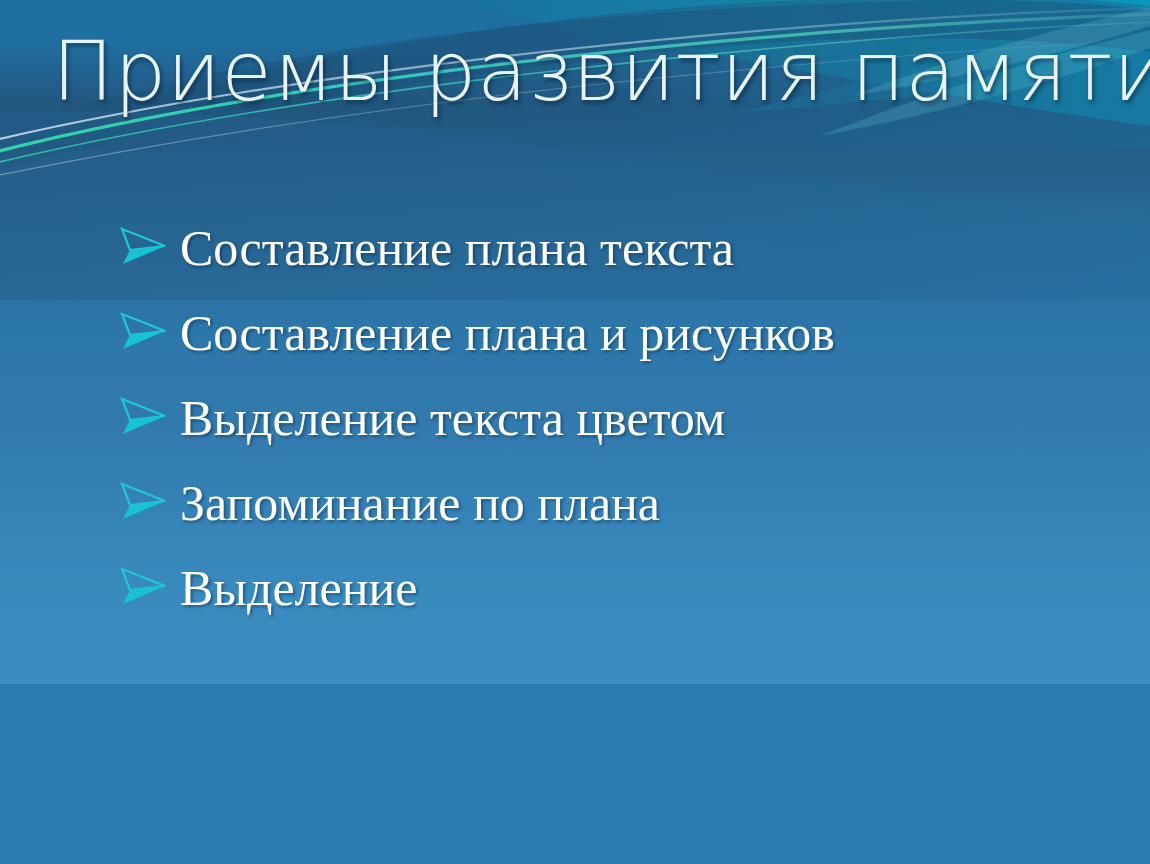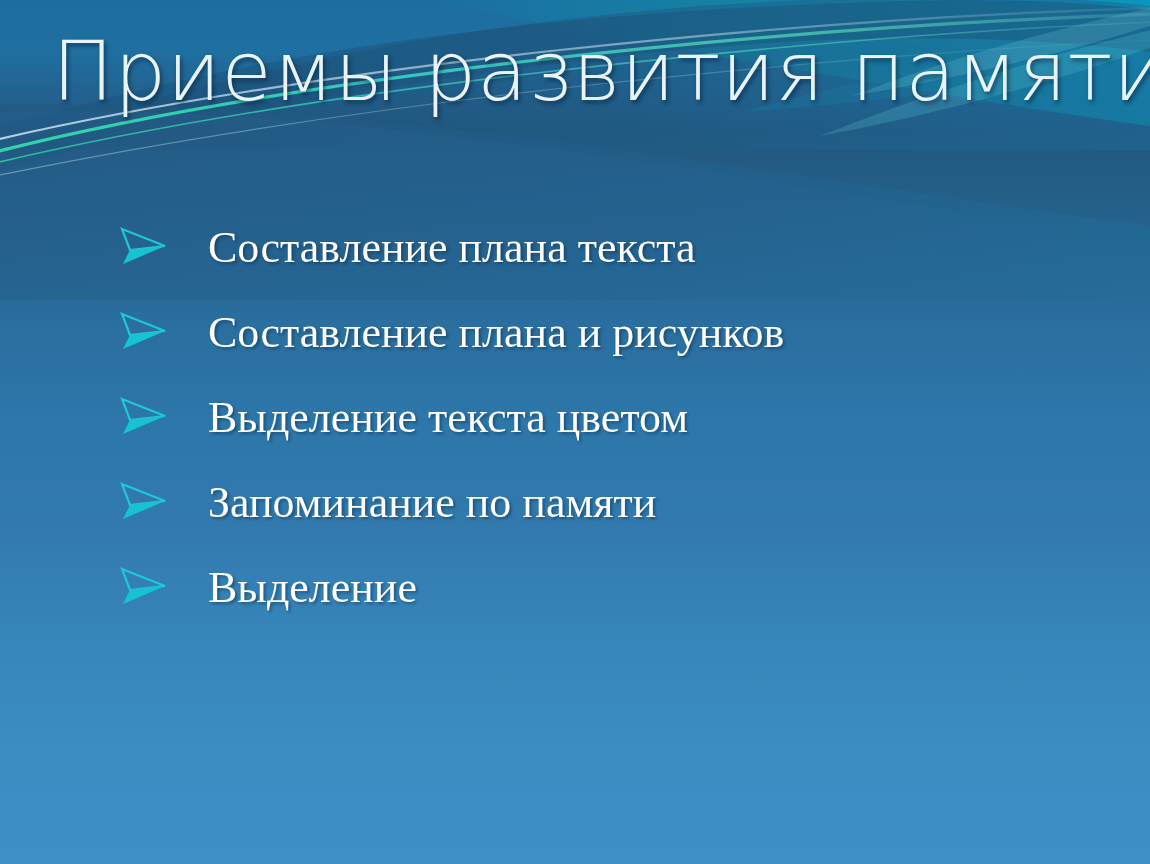--- a/index.html
+++ b/index.html
@@ -3,21 +3,21 @@
 <meta charset="utf-8">
 <style>
   html, body {
     margin: 0;
     padding: 0;
     background: #2b7ab0;
   }
   #slide {
     position: relative;
     width: 1150px;
-    height: 864px;
+    height: 684px;
     overflow: hidden;
     font-family: "Liberation Sans", sans-serif;
     background: linear-gradient(180deg,
         #1d6e9f 0%,
         #1f6fa0 6%,
         #235f8d 12%,
         #22577f 15%,
         #246089 24%,
         #2a6f9e 36%,
         #2f7cb0 50%,
@@ -76,26 +76,25 @@
     flex: 0 0 auto;
     width: 52px;
     height: 46px;
     display: block;
     margin-right: 10px;
     position: relative;
     top: -2px;
   }
   .bullet-label {
     font-family: "Liberation Serif", "DejaVu Serif", serif;
-    font-size: 44px;
+    font-size: 50px;
     line-height: 1;
     color: #ffffff;
     white-space: nowrap;
     text-shadow: 2px 2px 3px rgba(6, 36, 62, 0.45);
-    margin-left: 28px;
   }
 </style>
 </head>
 <body>
 
 <div id="slide">
 
   <svg id="bg-art" viewBox="0 0 1150 864" preserveAspectRatio="none" aria-hidden="true">
     <defs>
       <linearGradient id="tealBand" x1="0" y1="0" x2="1" y2="0">
@@ -191,21 +190,21 @@
       </svg>
       <span class="bullet-label">Выделение текста цветом</span>
     </li>
 
     <li class="bullet-row">
       <svg class="bullet-marker" viewBox="0 0 52 46" aria-hidden="true">
         <polygon points="4,6 47,23 12,27" fill="none" stroke="#1ec8d6" stroke-width="2.2"></polygon>
         <polygon points="12,27 47,23 5,41" fill="#17c3d4"></polygon>
         <polygon points="5,41 47,23 12,27" fill="#17c3d4" opacity="0.2"></polygon>
       </svg>
-      <span class="bullet-label">Запоминание по памяти</span>
+      <span class="bullet-label">Запоминание по плана</span>
     </li>
 
     <li class="bullet-row">
       <svg class="bullet-marker" viewBox="0 0 52 46" aria-hidden="true">
         <polygon points="4,6 47,23 12,27" fill="none" stroke="#1ec8d6" stroke-width="2.2"></polygon>
         <polygon points="12,27 47,23 5,41" fill="#17c3d4"></polygon>
         <polygon points="5,41 47,23 12,27" fill="#17c3d4" opacity="0.2"></polygon>
       </svg>
       <span class="bullet-label">Выделение</span>
     </li>

